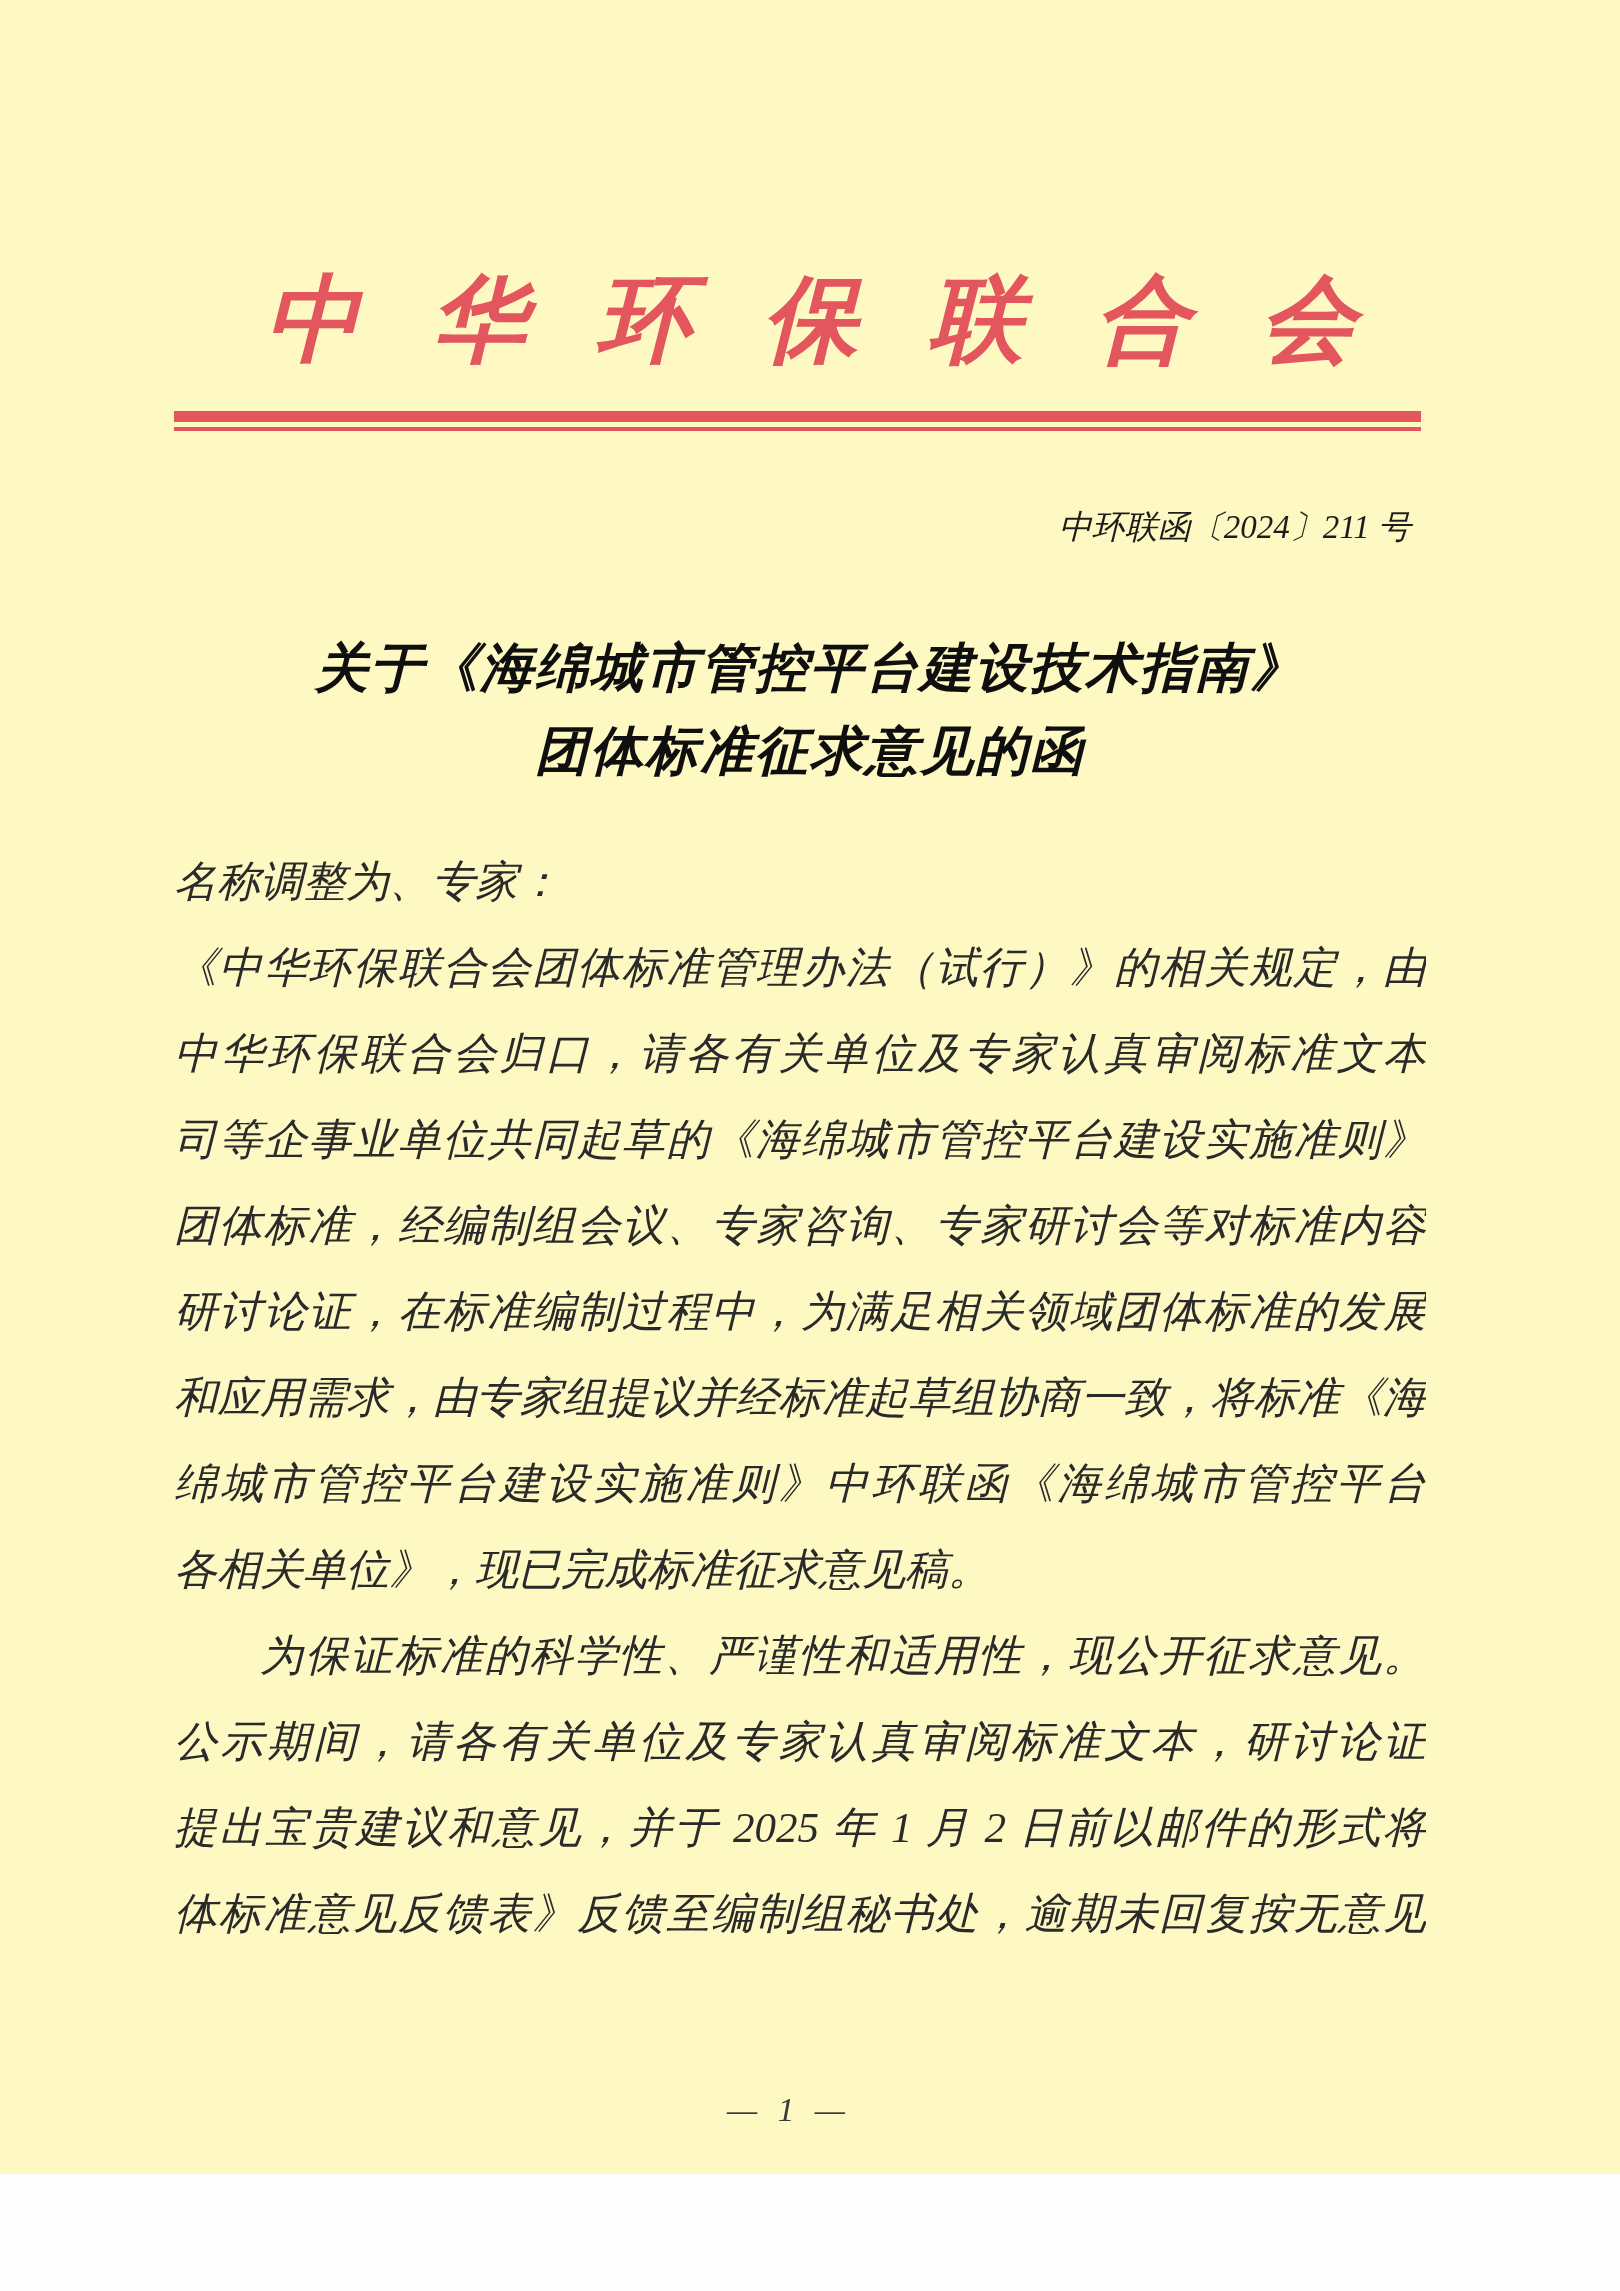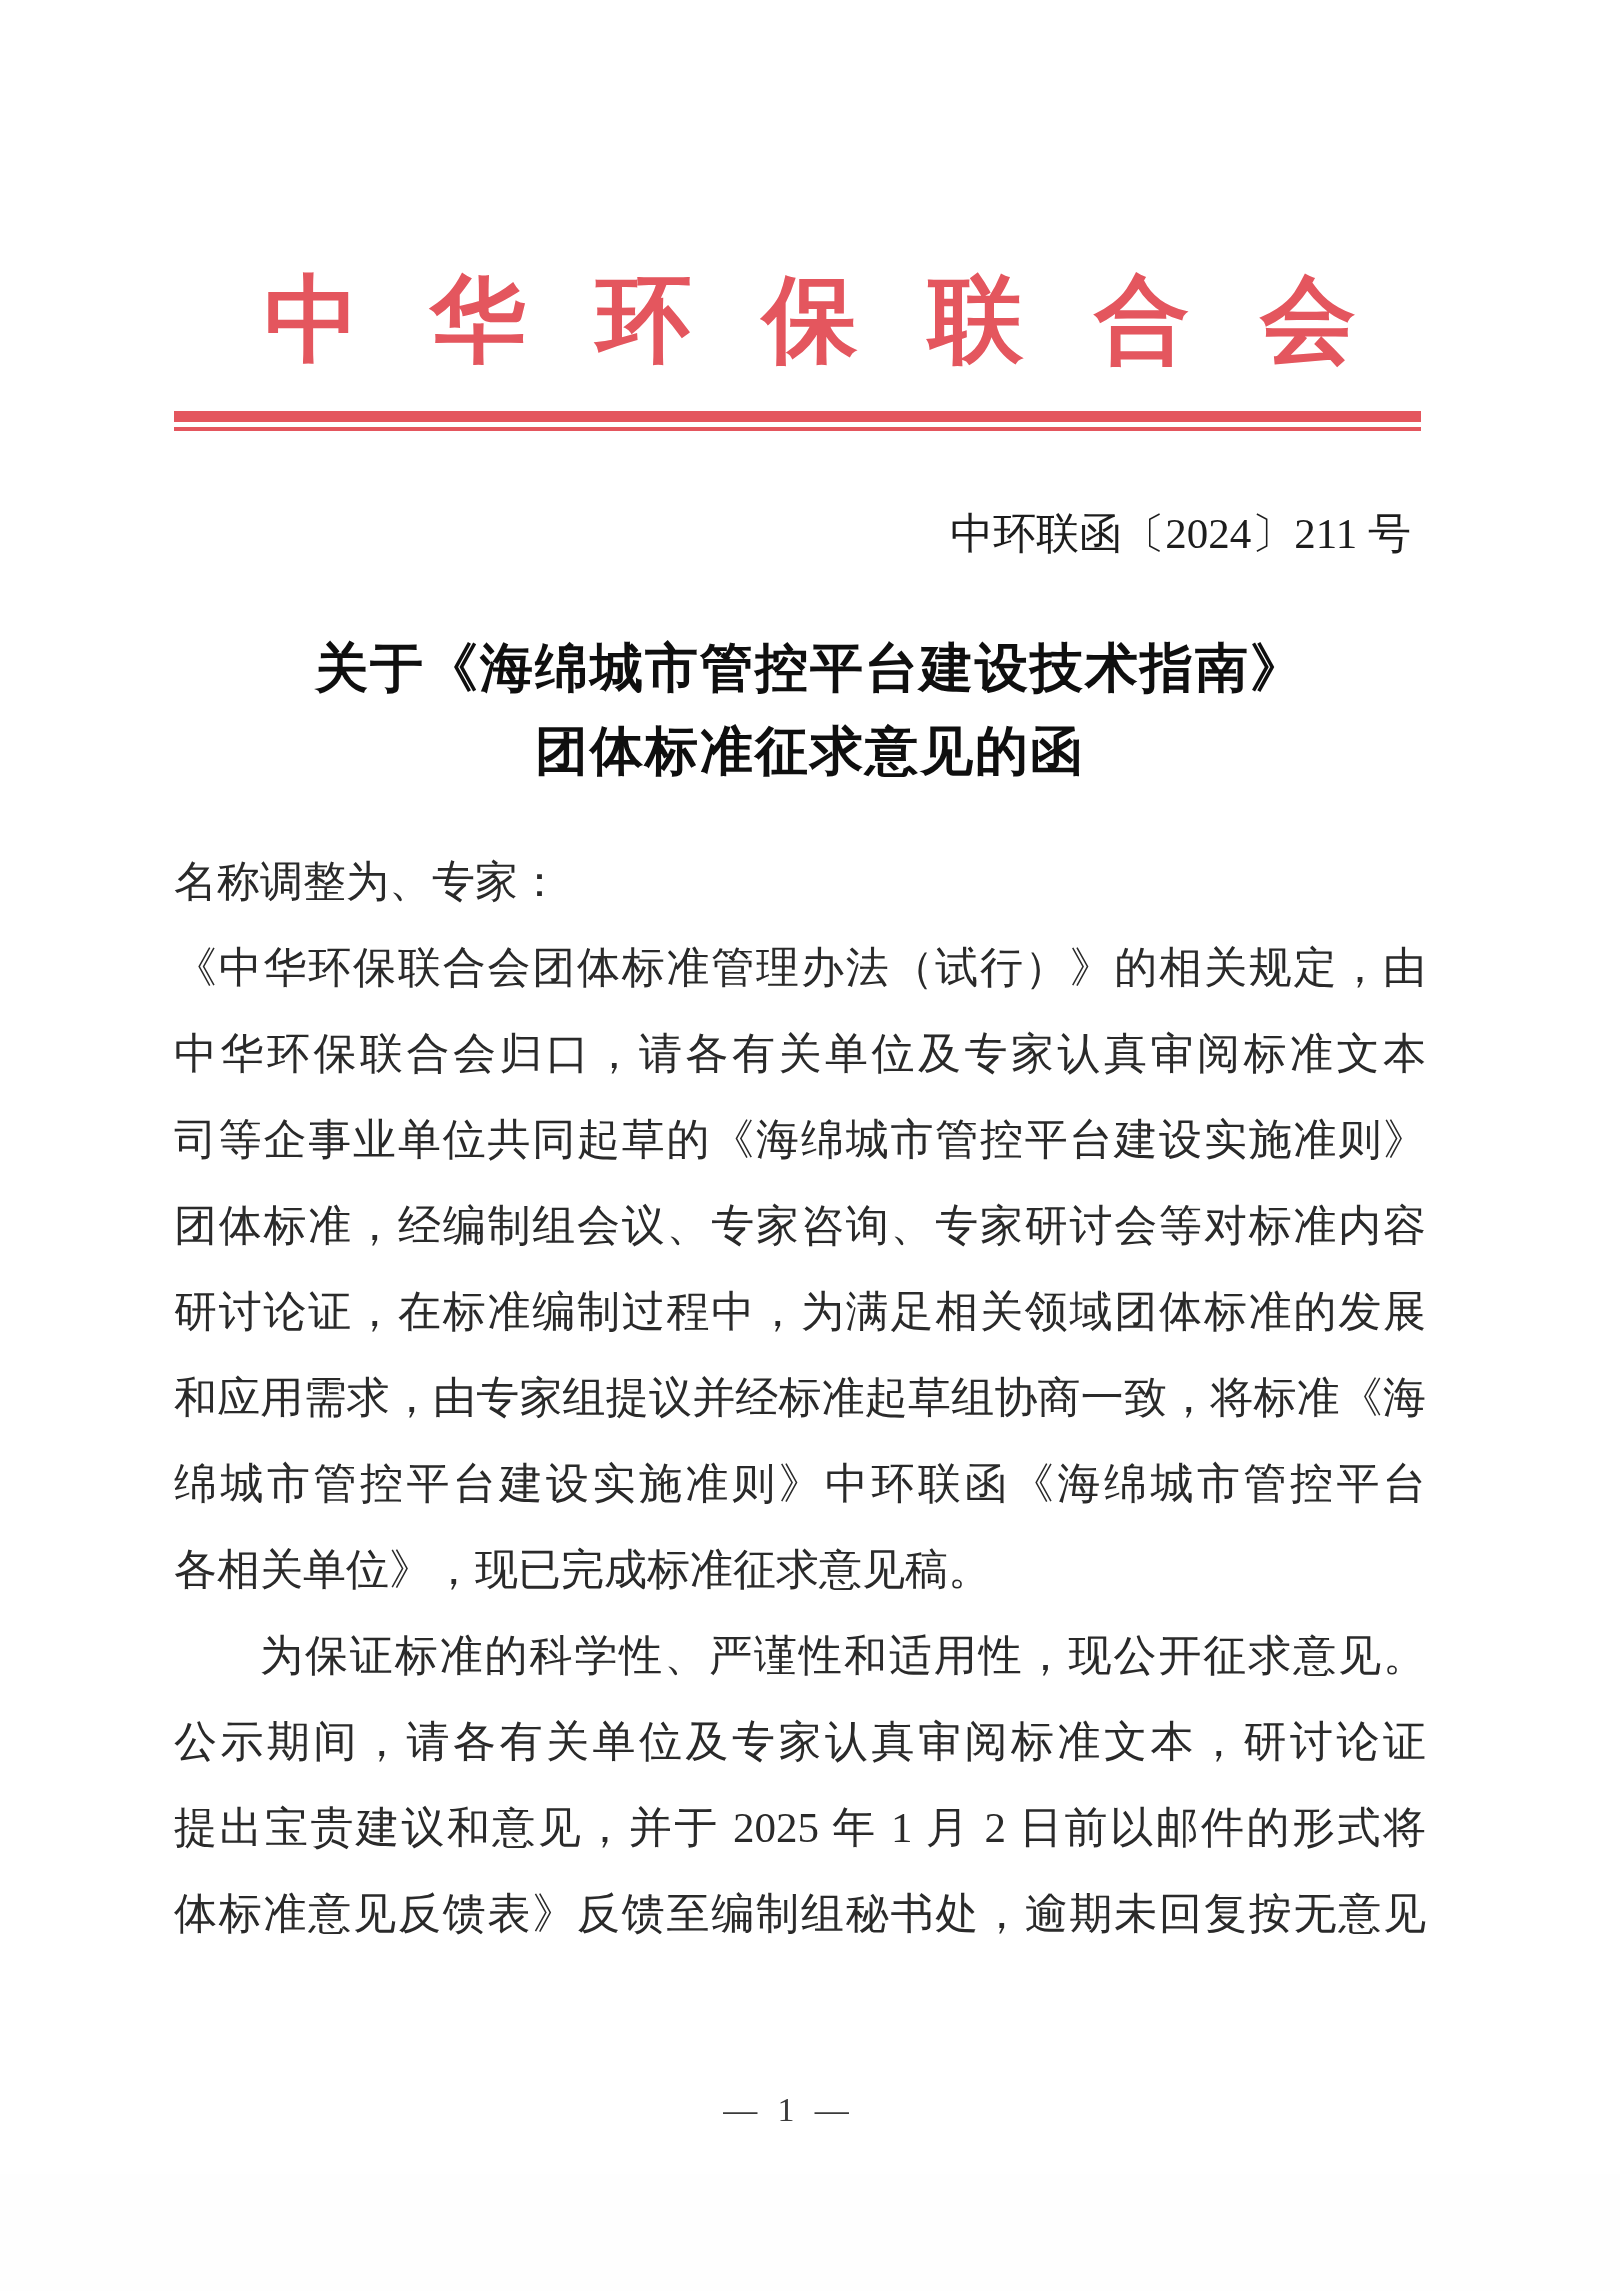--- a/index.html
+++ b/index.html
@@ -5,24 +5,25 @@
   html, body {
     margin: 0;
     padding: 0;
     background: #e8e8e8;
   }
   .page {
     position: relative;
     width: 1620px;
     height: 2292px;
     margin: 0 auto;
-    background: #ffffff;
+    background: #fef9c3;
     overflow: hidden;
     font-family: "Liberation Serif", "DejaVu Serif", serif;
     color: #262626;
+    font-style: italic;
   }
   
   .scan-bottom-strip {
     position: absolute;
     left: 0;
     bottom: 0;
     width: 100%;
     height: 118px;
     background: #fefefe;
   }
@@ -45,21 +46,21 @@
     left: 174px;
     width: 1247px;
     background: var(--accent, #e4565e);
   }
   .rule-thick { top: 411px; height: 10.8px; }
   .rule-thin  { top: 427px; height: 3.9px;  }
   .doc-number {
     position: absolute;
     top: 508px;
     right: 209px;
-    font-size: 43px;
+    font-size: 33px;
     line-height: 1.2;
     color: #1d1d1d;
     white-space: nowrap;
   }
   .doc-title {
     position: absolute;
     top: 627px;
     left: 0;
     width: 100%;
     text-align: center;

